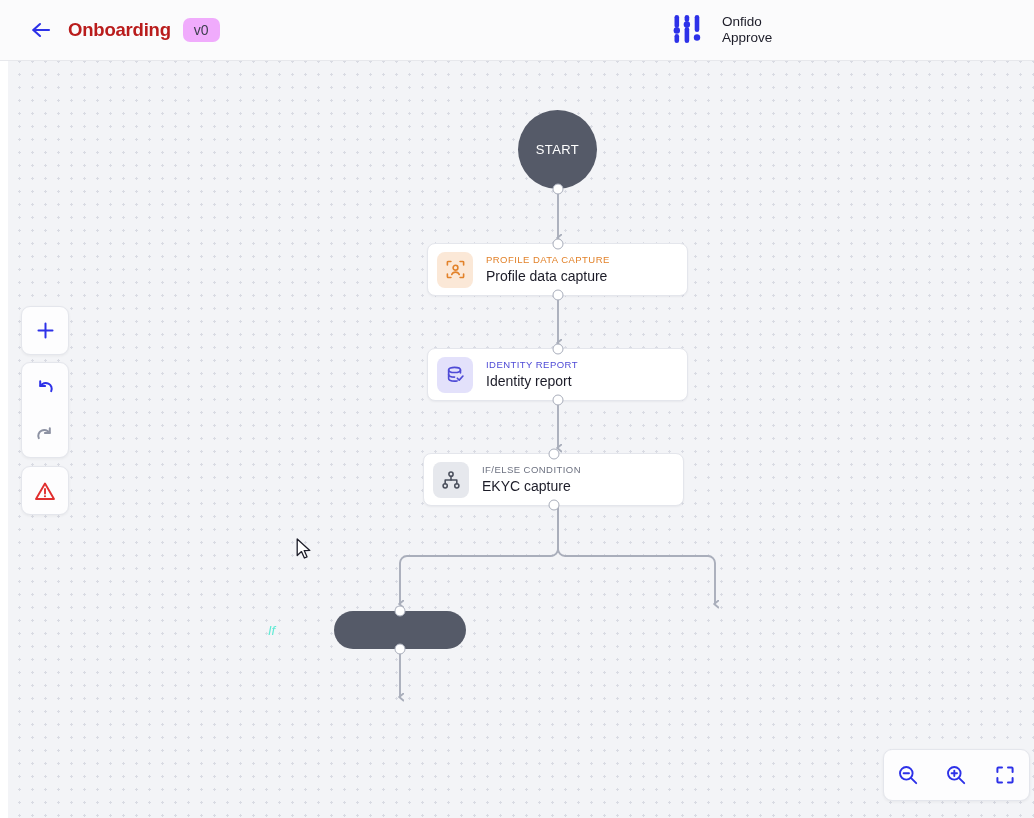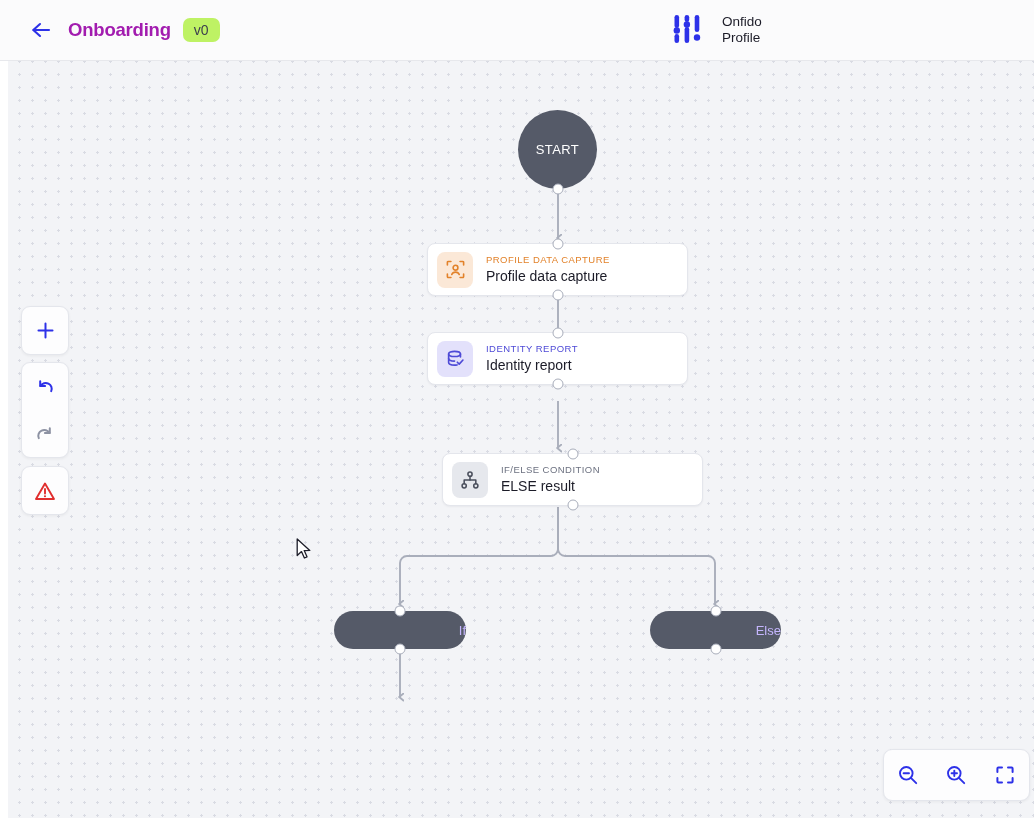--- a/index.html
+++ b/index.html
@@ -20,26 +20,26 @@
     display: flex; align-items: center;
     z-index: 30;
   }
   .back-btn {
     margin-left: 24px; width: 34px; height: 34px;
     display: flex; align-items: center; justify-content: center;
     cursor: pointer; background: transparent; border: none;
   }
   .page-title {
     margin-left: 10px;
-    font-size: 18.5px; font-weight: bold; color: #a21caf;
+    font-size: 18.5px; font-weight: bold; color: #b91c1c;
     letter-spacing: -0.2px;
   }
   .version-badge {
     margin-left: 12px;
-    background: #bef264; color: #3d3f4e;
+    background: #f0abfc; color: #3d3f4e;
     font-size: 14px; padding: 5px 11px; border-radius: 7px;
     line-height: 1;
   }
   .brand {
     position: absolute; left: 671px; top: 13px;
     display: flex; align-items: center; gap: 15px;
   }
   .brand-text {
     font-size: 13.5px; line-height: 15.5px; color: #1c1c28;
   }
@@ -90,23 +90,23 @@
     text-transform: uppercase; line-height: 12px;
     white-space: nowrap;
   }
   .card-title {
     font-size: 14px; color: #1c1c28; line-height: 18px;
     white-space: nowrap; margin-top: 1px;
   }
 
   .pill {
     height: 38px; border-radius: 19px;
-    background: #555a68; color: #c4b5fd;
-    display: flex; align-items: center; justify-content: flex-end;
-    font-size: 13px; cursor: pointer;
+    background: #555a68; color: #5eead4;
+    display: flex; align-items: center; justify-content: flex-start;
+    font-size: 13px; cursor: pointer; font-style: italic;
   }
 
   
   .handle {
     position: absolute; width: 11px; height: 11px;
     border-radius: 50%;
     background: #ffffff; border: 1.6px solid #a9aebb;
     transform: translate(-50%, -50%);
     cursor: crosshair; z-index: 12;
   }
@@ -170,21 +170,21 @@
         <circle cx="5.8" cy="17.5" r="3.2" fill="#2d31e8"></circle>
         <rect x="3.5" y="21" width="4.6" height="9" rx="2.3" fill="#2d31e8"></rect>
         <rect x="13.6" y="2" width="4.6" height="7" rx="2.3" fill="#2d31e8"></rect>
         <circle cx="15.9" cy="11.5" r="3.2" fill="#2d31e8"></circle>
         <rect x="13.6" y="14" width="4.6" height="16" rx="2.3" fill="#2d31e8"></rect>
         <rect x="23.7" y="2" width="4.6" height="17" rx="2.3" fill="#2d31e8"></rect>
         <circle cx="26" cy="24.5" r="3.2" fill="#2d31e8"></circle>
       </svg>
       <div class="brand-text">
         <div>Onfido</div>
-        <div>Profile</div>
+        <div>Approve</div>
       </div>
     </div>
   </div>
 
   <div class="canvas">
     <div class="flow">
 
       <svg class="edges">
         <defs>
           <marker id="arrow" markerWidth="9" markerHeight="9" refX="4.2" refY="4.4" orient="auto" markerUnits="userSpaceOnUse">
@@ -225,71 +225,66 @@
             </g>
           </svg>
         </div>
         <div class="card-texts">
           <div class="card-kicker" style="color:#e2822a;">PROFILE DATA CAPTURE</div>
           <div class="card-title">Profile data capture</div>
         </div>
         <span class="handle" style="left:50%; top:100%;"></span>
       </div>
 
-      <div class="node card" style="left:419px; top:271px;">
+      <div class="node card" style="left:419px; top:287px;">
         <span class="handle" style="left:50%; top:0;"></span>
         <div class="card-icon" style="background:#e3e1fb;">
           <svg width="21" height="21" viewBox="0 0 22 22">
             <g fill="none" stroke="#4e4ad6" stroke-width="1.7" stroke-linecap="round" stroke-linejoin="round">
               <ellipse cx="10" cy="6.2" rx="6.2" ry="2.7"></ellipse>
               <path d="M3.8,6.2 V11 c0,1.5 2.8,2.7 6.2,2.7"></path>
               <path d="M3.8,11 v4.3 c0,1.5 2.8,2.7 6.2,2.7 c0.9,0 1.8,-0.1 2.6,-0.25"></path>
               <path d="M16.2,6.2 v3.1"></path>
               <path d="M12.9,14.9 l2,2 l3.9,-4.3"></path>
             </g>
           </svg>
         </div>
         <div class="card-texts">
           <div class="card-kicker" style="color:#4e4ad6;">IDENTITY REPORT</div>
           <div class="card-title">Identity report</div>
         </div>
         <span class="handle" style="left:50%; top:100%;"></span>
       </div>
 
-      <div class="node card" style="left:434px; top:392px;">
+      <div class="node card" style="left:415px; top:392px;">
         <span class="handle" style="left:50%; top:0;"></span>
         <div class="card-icon" style="background:#e6e8ed;">
           <svg width="20" height="20" viewBox="0 0 22 22">
             <g fill="none" stroke="#4a4f5c" stroke-width="1.7" stroke-linecap="round" stroke-linejoin="round">
               <circle cx="11" cy="4.6" r="2.3"></circle>
               <circle cx="4.6" cy="17.4" r="2.3"></circle>
               <circle cx="17.4" cy="17.4" r="2.3"></circle>
               <path d="M11,6.9 V11"></path>
               <path d="M4.6,15.1 V11 H17.4 V15.1"></path>
             </g>
           </svg>
         </div>
         <div class="card-texts">
           <div class="card-kicker" style="color:#6c7180;">IF/ELSE CONDITION</div>
-          <div class="card-title">ELSE result</div>
+          <div class="card-title">EKYC capture</div>
         </div>
         <span class="handle" style="left:50%; top:100%;"></span>
       </div>
 
       <div class="node pill" style="left:326px; top:550px; width:132px;">
         <span style="margin-left:-66px;">If</span>
         <span class="handle" style="left:50%; top:0;"></span>
         <span class="handle" style="left:50%; top:100%;"></span>
       </div>
 
-      <div class="node pill" style="left:642px; top:550px; width:131px;">
-        <span>Else</span>
-        <span class="handle" style="left:50%; top:0;"></span>
-        <span class="handle" style="left:50%; top:100%;"></span>
-      </div>
 
     </div>
 
     <div class="tool-panel" id="panel-add">
       <button class="tool-btn">
         <svg width="19" height="19" viewBox="0 0 20 20">
           <path d="M10,2.6 V17.4 M2.6,10 H17.4" stroke="#2d31e8" stroke-width="2.1" stroke-linecap="round"></path>
         </svg>
       </button>
     </div>

